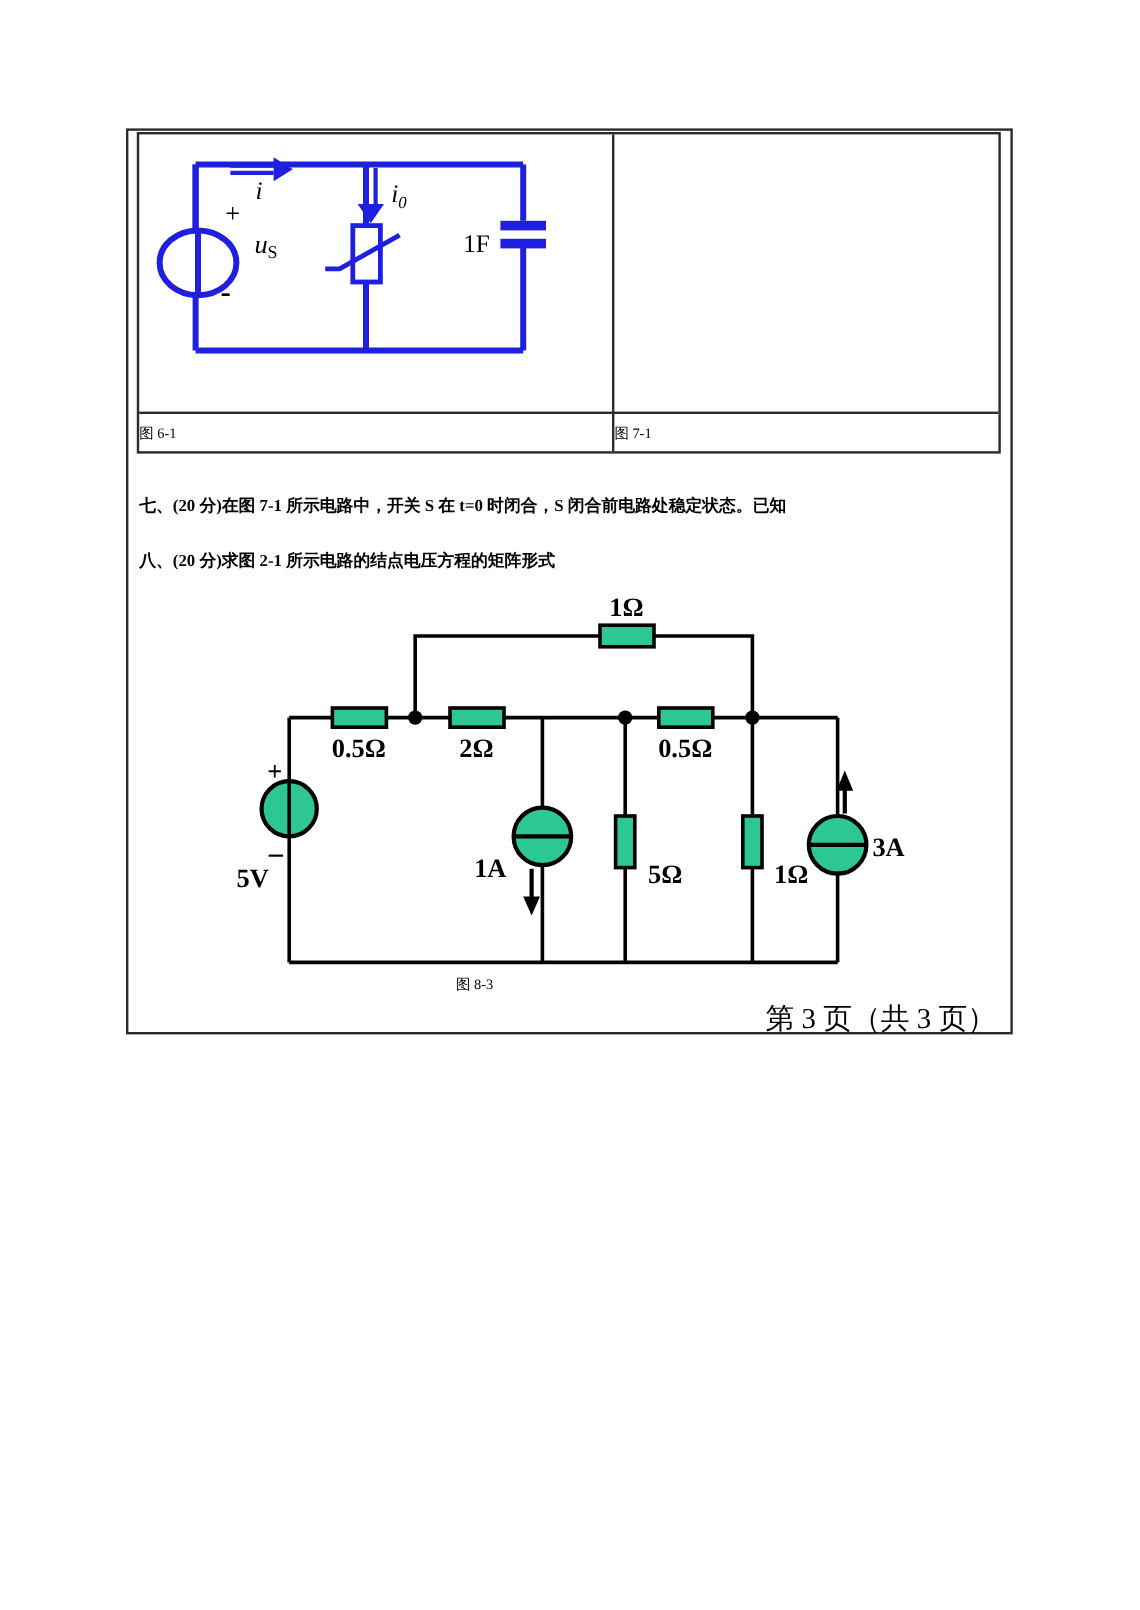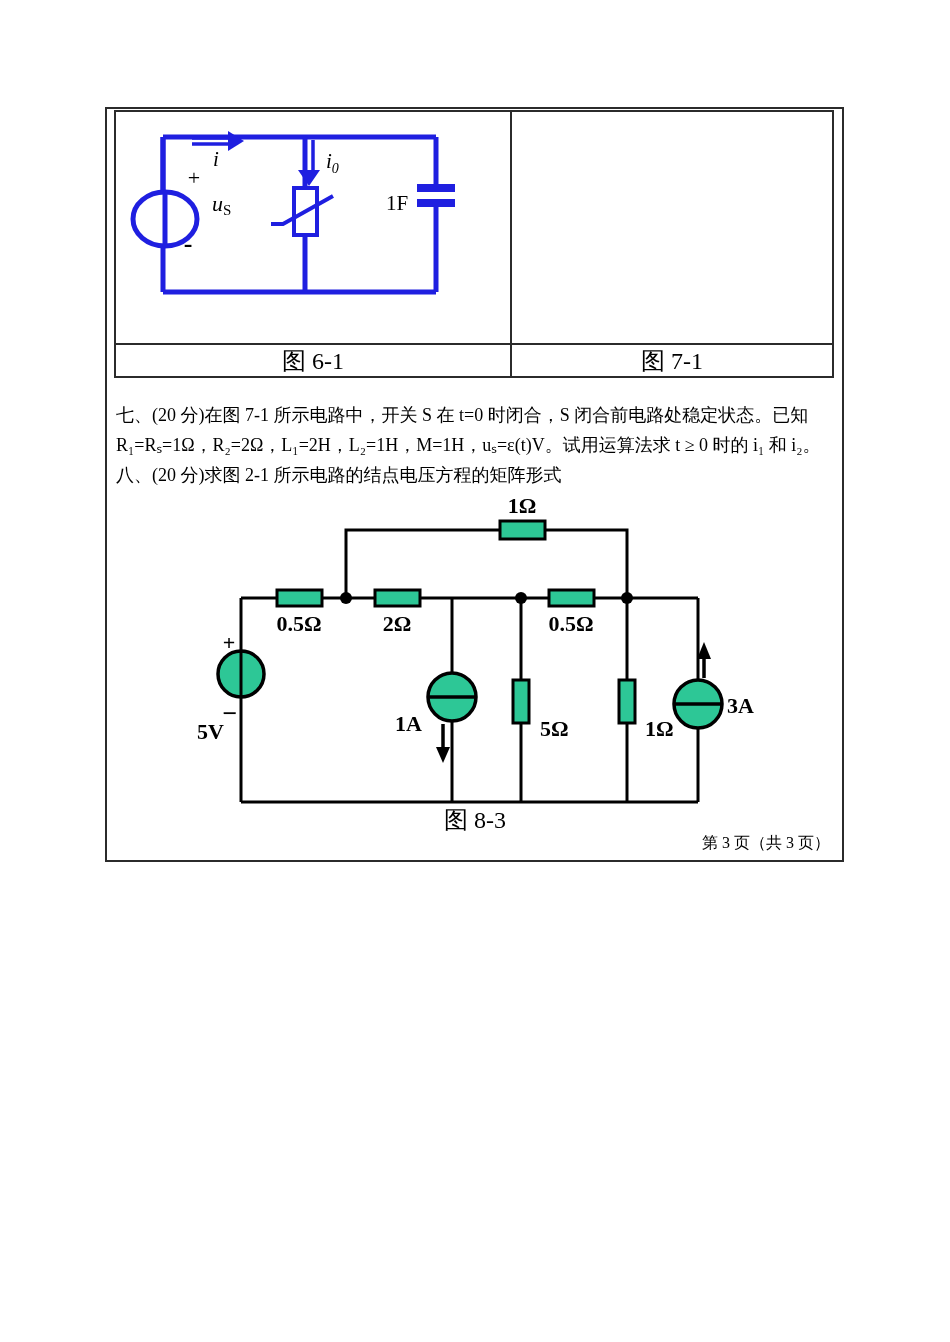--- a/index.html
+++ b/index.html
@@ -3,23 +3,23 @@
 <meta charset="utf-8">
 <style>
   html,body{margin:0;padding:0;background:#fff;}
   .page{position:relative;width:950px;height:1342px;background:#ffffff;overflow:hidden;
         font-family:"Liberation Serif",serif;color:#000;}
   .abs{position:absolute;}
   .frame{border:2px solid #2b2b2b;}
   .figtable{border:2px solid #2b2b2b;}
   .vline{background:#2b2b2b;width:2px;}
   .hline{background:#2b2b2b;height:2px;}
-  .caption{font-size:24px;text-align:center;line-height:32px;}
-  .para{font-size:18px;line-height:30px;text-align:justify;}
-  .footer{font-size:16px;}
+  .caption{font-size:12px;line-height:32px;}
+  .para{font-size:14px;line-height:46px;text-align:justify;font-weight:bold;}
+  .footer{font-size:24px;}
   svg text{font-family:"Liberation Serif",serif;}
 </style>
 </head>
 <body>
 
 <div class="page">
 
   <div class="abs frame" style="left:105px;top:107px;width:735px;height:751px;"></div>
 
   <div class="abs figtable" style="left:114px;top:110px;width:716px;height:264px;">
@@ -63,21 +63,20 @@
     <text x="83" y="48" font-size="21" font-style="italic">i</text>
     <text x="196" y="50" font-size="21" font-style="italic"><tspan>i</tspan><tspan dy="5" font-size="14">0</tspan></text>
     <text x="64" y="67" font-size="22" text-anchor="middle">+</text>
     <text x="58" y="134" font-size="26" font-weight="bold" text-anchor="middle">-</text>
     <text x="82" y="93" font-size="22" font-style="italic"><tspan>u</tspan><tspan dy="4" font-size="15" font-style="normal">S</tspan></text>
     <text x="256" y="92" font-size="21">1F</text>
   </svg>
 
   <div class="abs" style="left:116px;top:400px;width:722px;">
     <div class="para">七、(20 分)在图 7-1 所示电路中，开关 S 在 t=0 时闭合，S 闭合前电路处稳定状态。已知</div>
-    <div class="para">R₁=Rₛ=1Ω，R₂=2Ω，L₁=2H，L₂=1H，M=1H，uₛ=ε(t)V。试用运算法求 t ≥ 0 时的 i₁ 和 i₂。</div>
     <div class="para">八、(20 分)求图 2-1 所示电路的结点电压方程的矩阵形式</div>
   </div>
 
   <svg class="abs" style="left:190px;top:485px;" width="580" height="345" viewBox="0 0 580 345">
     <g stroke="#000000" stroke-width="3" fill="none">
       <path d="M51,113 H508"></path>
       <path d="M156,113 V45 H437 V113"></path>
       <path d="M51,317 H508"></path>
       <path d="M51,113 V317"></path>
       <path d="M262,113 V188"></path>

